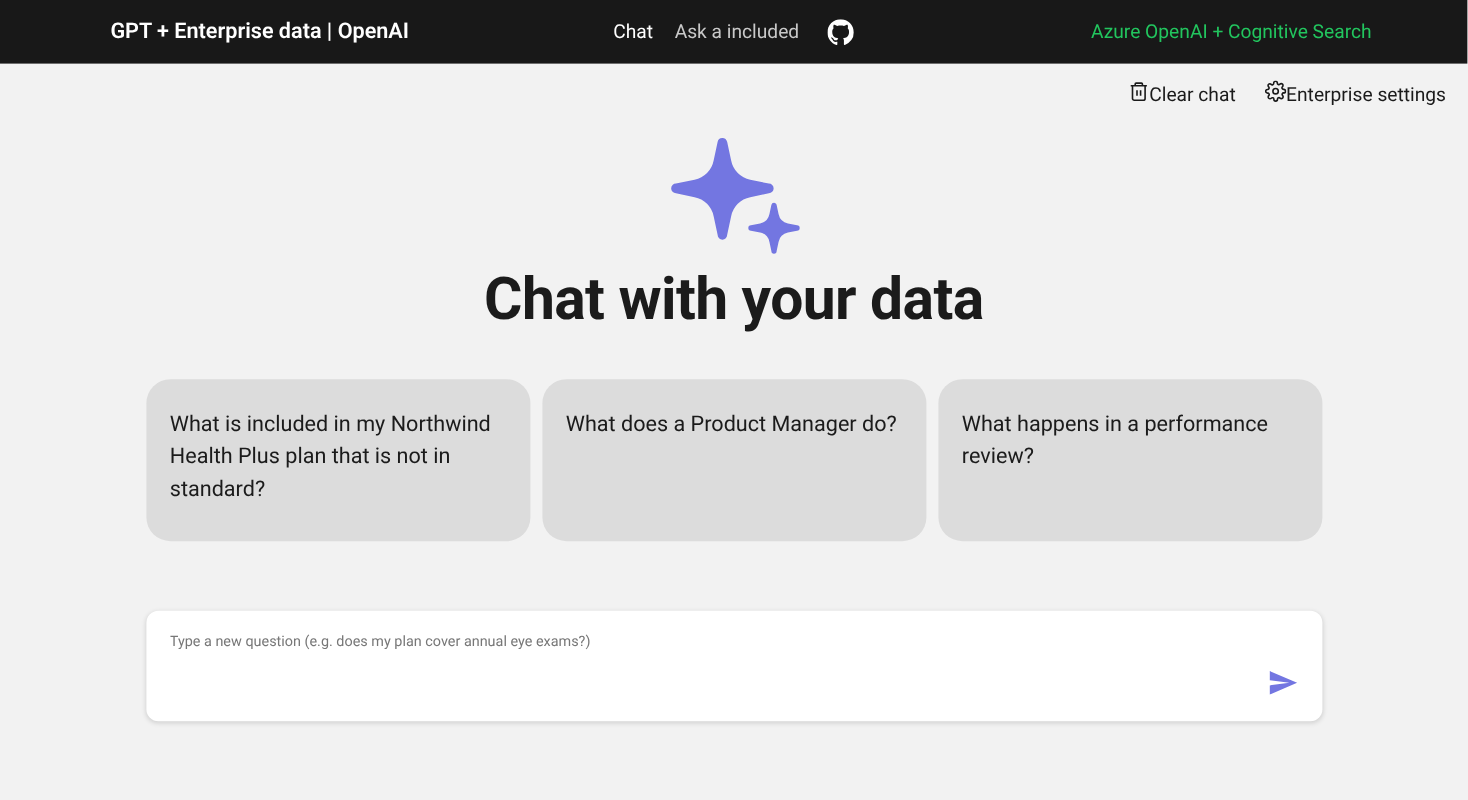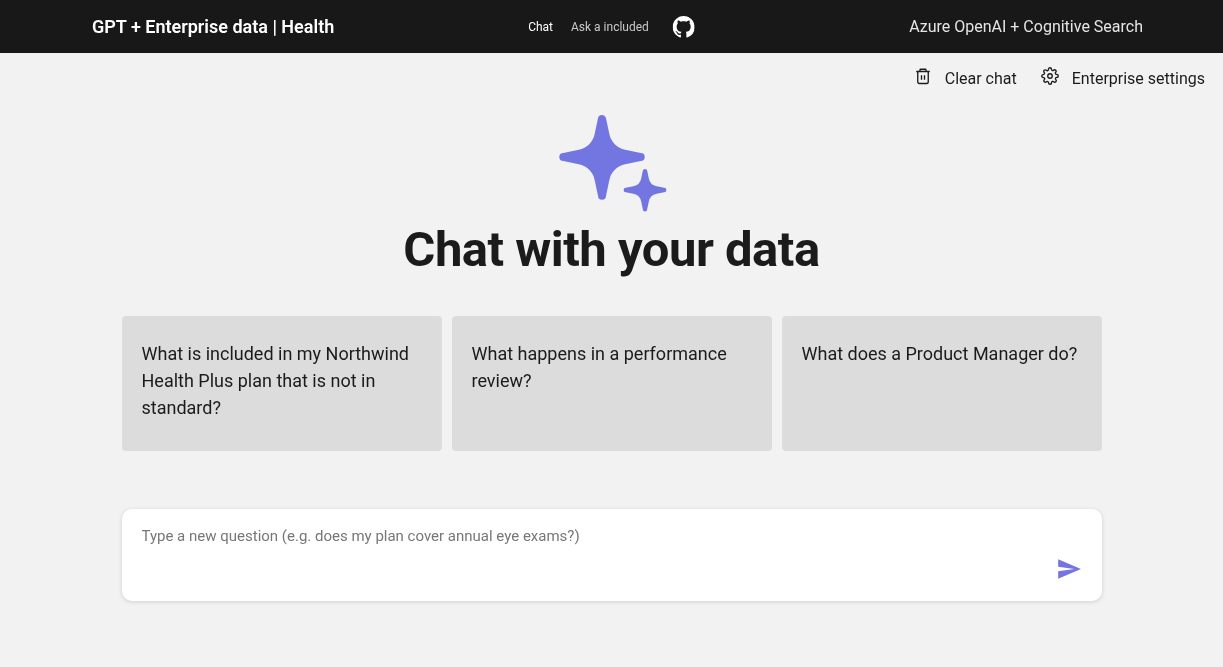--- a/index.html
+++ b/index.html
@@ -28,49 +28,49 @@
       position: absolute;
       left: 50%;
       transform: translateX(-50%);
       display: flex;
       align-items: center;
       gap: 18px;
     }
     .header-center a {
       color: #c9c9c9;
       text-decoration: none;
-      font-size: 12px;
+      font-size: 16px;
       cursor: pointer;
     }
     .header-center a.active { color: #fff; }
     .header-center .gh {
       display: inline-flex;
       width: 22px;
       height: 22px;
       color: #fff;
       cursor: pointer;
       margin-left: 6px;
     }
     .header-right {
       margin-left: auto;
       font-size: 16px;
-      color: #e5e5e5;
+      color: #22c55e;
       padding-right: 62px;
     }
     .toolbar {
       display: flex;
       justify-content: flex-end;
       align-items: center;
       gap: 24px;
       padding: 14px 18px 0 0;
     }
     .tool-btn {
       display: inline-flex;
       align-items: center;
-      gap: 13px;
+      gap: 0;
       background: transparent;
       border: none;
       font-size: 16px;
       color: #1b1b1b;
       cursor: pointer;
       font-family: inherit;
     }
     .tool-btn svg { width: 18px; height: 18px; }
     .main {
       width: 980px;
@@ -96,21 +96,21 @@
     }
     .examples {
       display: flex;
       gap: 10px;
       margin: 38px auto 0;
       width: 980px;
     }
     .example {
       flex: 1;
       background: #dcdcdc;
-      border-radius: 4px;
+      border-radius: 20px;
       padding: 24px 20px 30px;
       text-align: left;
       font-size: 18px;
       line-height: 1.5;
       cursor: pointer;
       min-height: 120px;
     }
     .input-wrap {
       width: 980px;
       margin: 58px auto 0;
@@ -121,21 +121,21 @@
       align-items: flex-start;
       padding: 18px 20px;
       min-height: 92px;
       position: relative;
     }
     .input-wrap textarea {
       flex: 1;
       border: none;
       outline: none;
       resize: none;
-      font-size: 15px;
+      font-size: 12px;
       font-family: inherit;
       color: #1b1b1b;
       background: transparent;
       height: 22px;
     }
     .input-wrap textarea::placeholder { color: #777; }
     .send-btn {
       position: absolute;
       right: 20px;
       bottom: 16px;
@@ -143,21 +143,21 @@
       border: none;
       cursor: pointer;
       color: #7376e1;
     }
     .send-btn svg { width: 26px; height: 26px; }
   </style>
 </head>
 <body>
 
 <div class="header">
-  <div class="header-title">GPT + Enterprise data | Health</div>
+  <div class="header-title">GPT + Enterprise data | OpenAI</div>
   <div class="header-center">
     <a class="active">Chat</a>
     <a>Ask a included</a>
     <span class="gh">
       <svg viewBox="0 0 16 16" fill="currentColor">
           <path d="M8 0C3.58 0 0 3.58 0 8c0 3.54 2.29 6.53 5.47 7.59.4.07.55-.17.55-.38 0-.19-.01-.82-.01-1.49-2.01.37-2.53-.49-2.69-.94-.09-.23-.48-.94-.82-1.13-.28-.15-.68-.52-.01-.53.63-.01 1.08.58 1.23.82.72 1.21 1.87.87 2.33.66.07-.52.28-.87.51-1.07-1.78-.2-3.64-.89-3.64-3.95 0-.87.31-1.59.82-2.15-.08-.2-.36-1.02.08-2.12 0 0 .67-.21 2.2.82.64-.18 1.32-.27 2-.27.68 0 1.36.09 2 .27 1.53-1.04 2.2-.82 2.2-.82.44 1.1.16 1.92.08 2.12.51.56.82 1.27.82 2.15 0 3.07-1.87 3.75-3.65 3.95.29.25.54.73.54 1.48 0 1.07-.01 1.93-.01 2.2 0 .21.15.46.55.38A8.013 8.013 0 0016 8c0-4.42-3.58-8-8-8z"></path>
         </svg>
     </span>
   </div>
   <div class="header-right">Azure OpenAI + Cognitive Search</div>
@@ -187,22 +187,22 @@
   <div class="sparkle">
     <svg viewBox="0 0 120 110" fill="currentColor">
       <path d="M50 8c2 0 3.6 1.4 4 3.3l3.3 15.5a20 20 0 0015.9 15.9l15.5 3.3a4 4 0 010 8l-15.5 3.3A20 20 0 0057.3 73.2L54 88.7a4 4 0 01-8 0l-3.3-15.5A20 20 0 0026.8 57.3L11.3 54a4 4 0 010-8l15.5-3.3A20 20 0 0042.7 26.8L46 11.3A4 4 0 0150 8z"></path>
       <path d="M93 62c1.1 0 2 .8 2.2 1.8l1.6 7.6a10 10 0 007.8 7.8l7.6 1.6a2.2 2.2 0 010 4.4l-7.6 1.6a10 10 0 00-7.8 7.8l-1.6 7.6a2.2 2.2 0 01-4.4 0l-1.6-7.6a10 10 0 00-7.8-7.8l-7.6-1.6a2.2 2.2 0 010-4.4l7.6-1.6a10 10 0 007.8-7.8l1.6-7.6A2.2 2.2 0 0193 62z"></path>
     </svg>
   </div>
   <h1 class="title">Chat with your data</h1>
 
   <div class="examples">
     <div class="example">What is included in my Northwind Health Plus plan that is not in standard?</div>
+    <div class="example">What does a Product Manager do?</div>
     <div class="example">What happens in a performance review?</div>
-    <div class="example">What does a Product Manager do?</div>
   </div>
 
   <div class="input-wrap">
     <textarea placeholder="Type a new question (e.g. does my plan cover annual eye exams?)" style=""></textarea>
     <button class="send-btn">
       <span>
         <svg viewBox="0 0 24 24" fill="currentColor">
             <path d="M2.01 21L23 12 2.01 3 2 10l15 2-15 2z"></path>
           </svg>
       </span>

